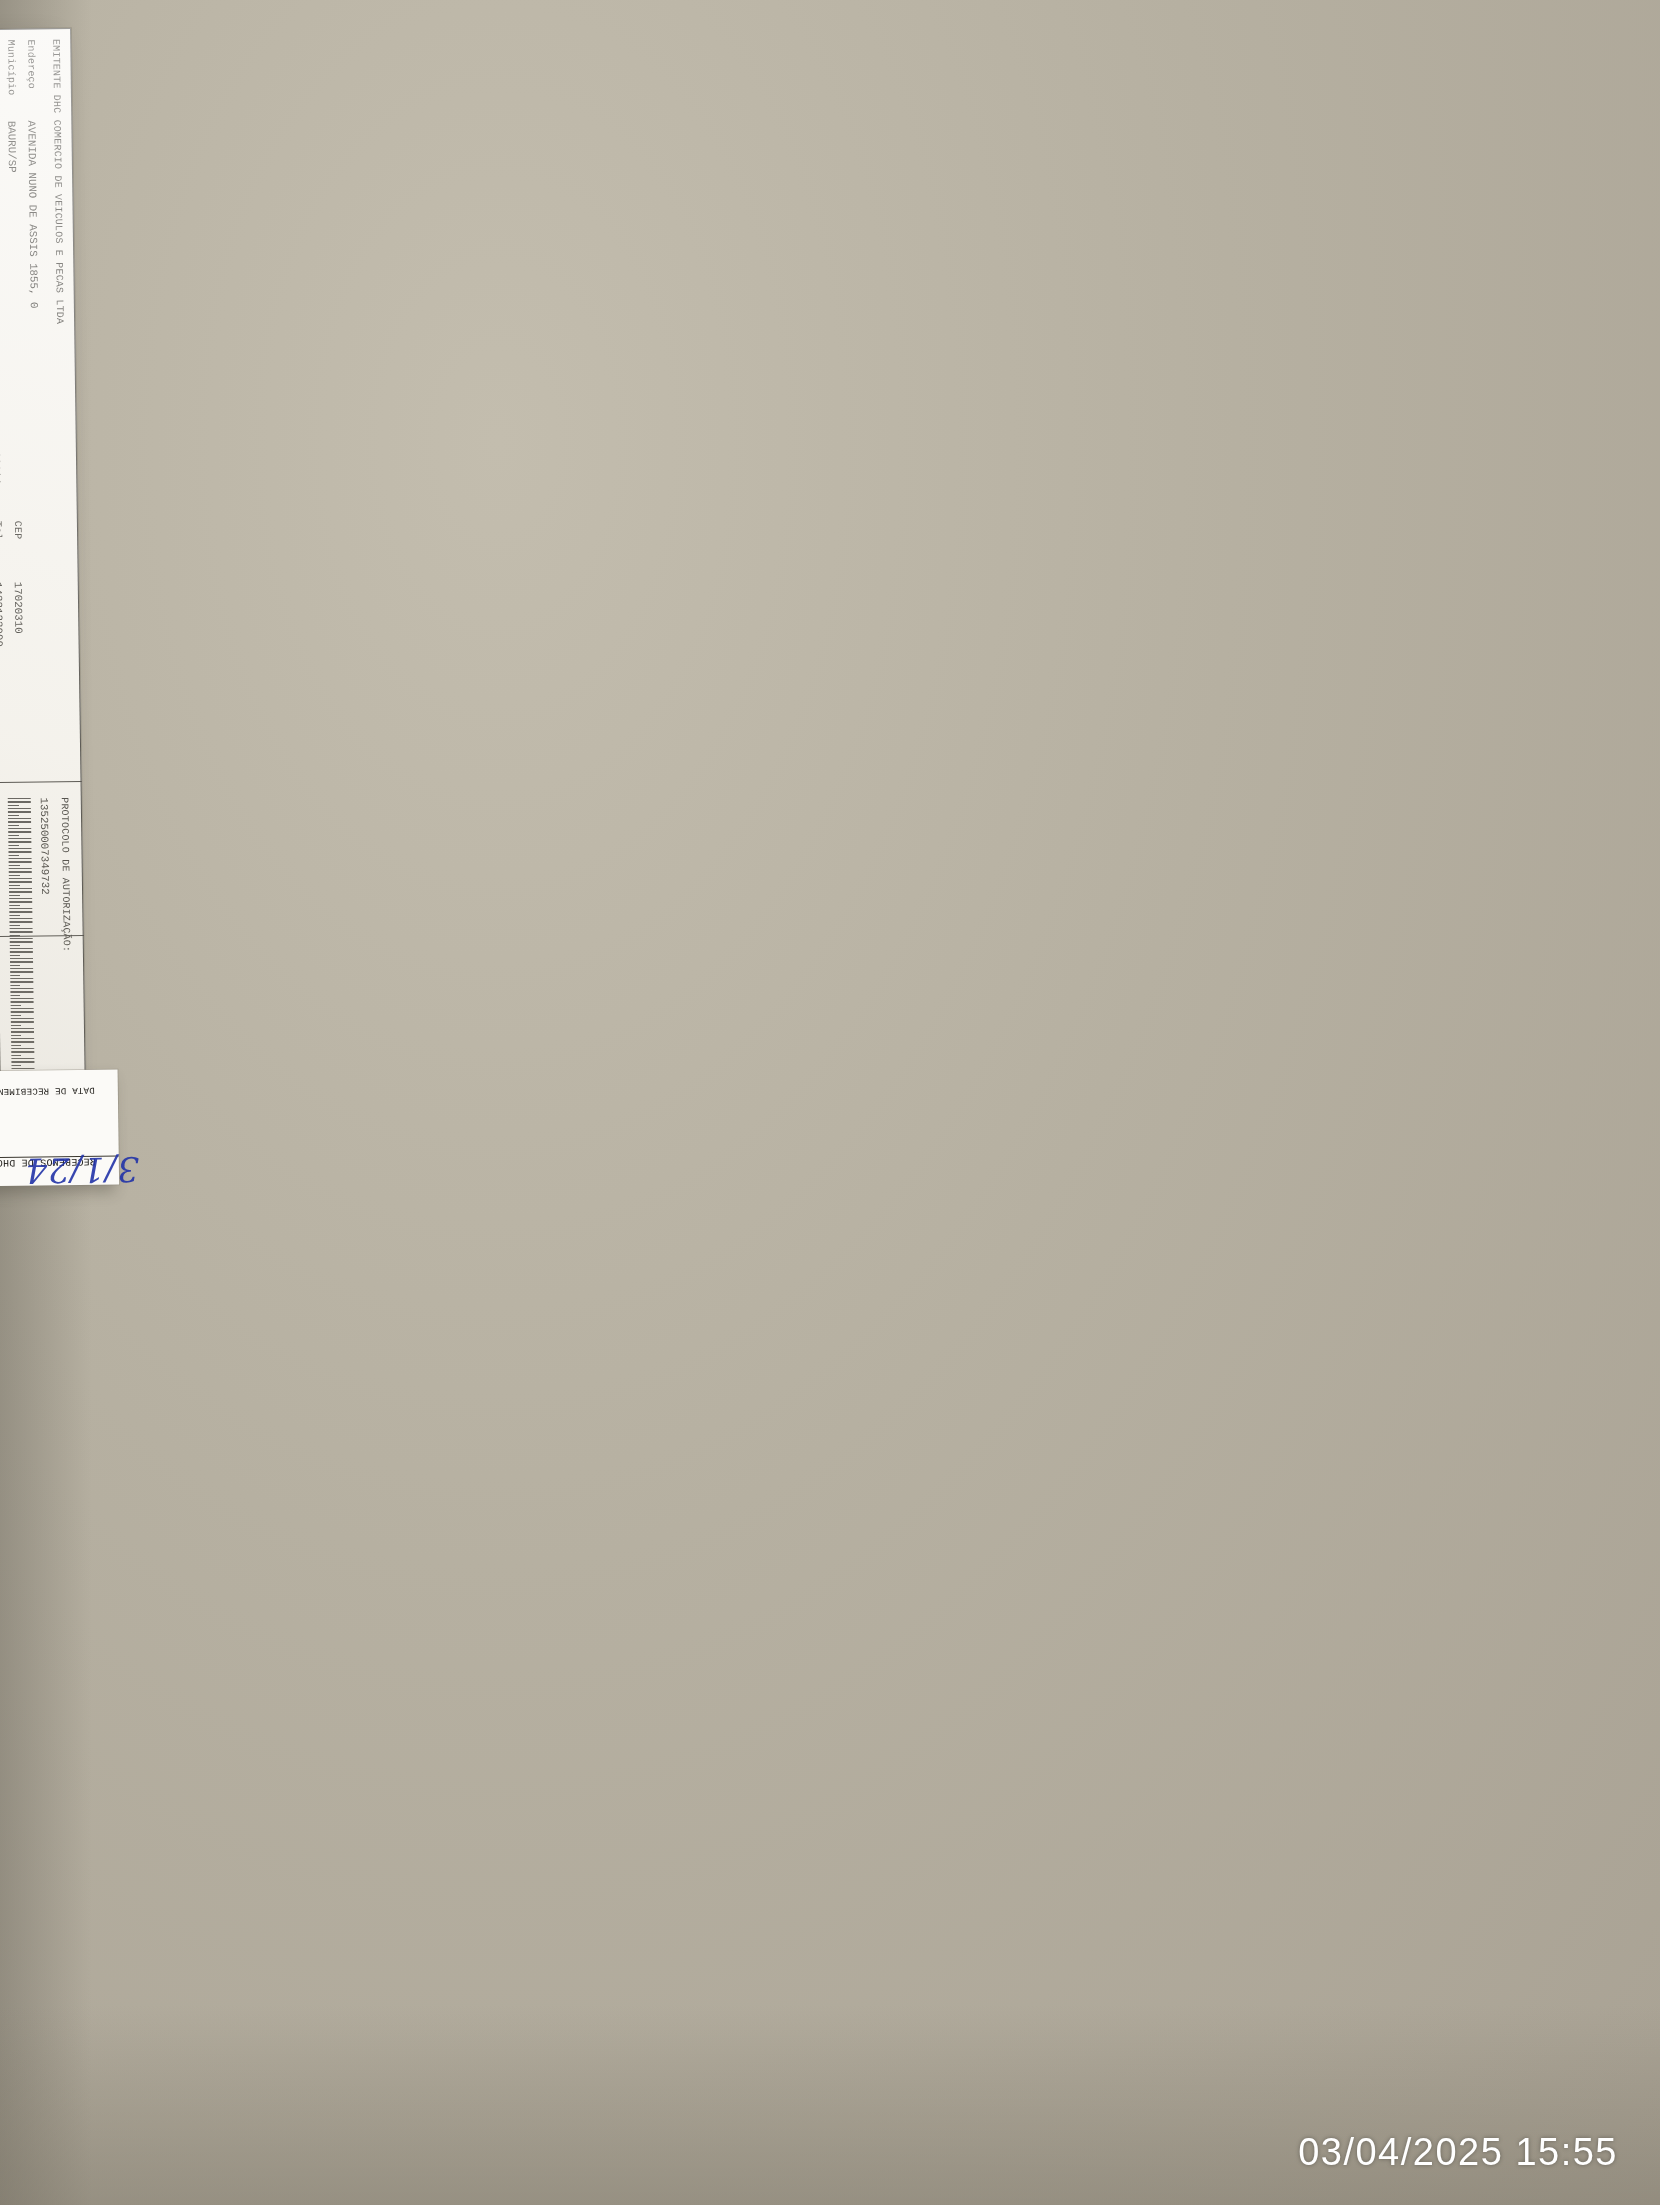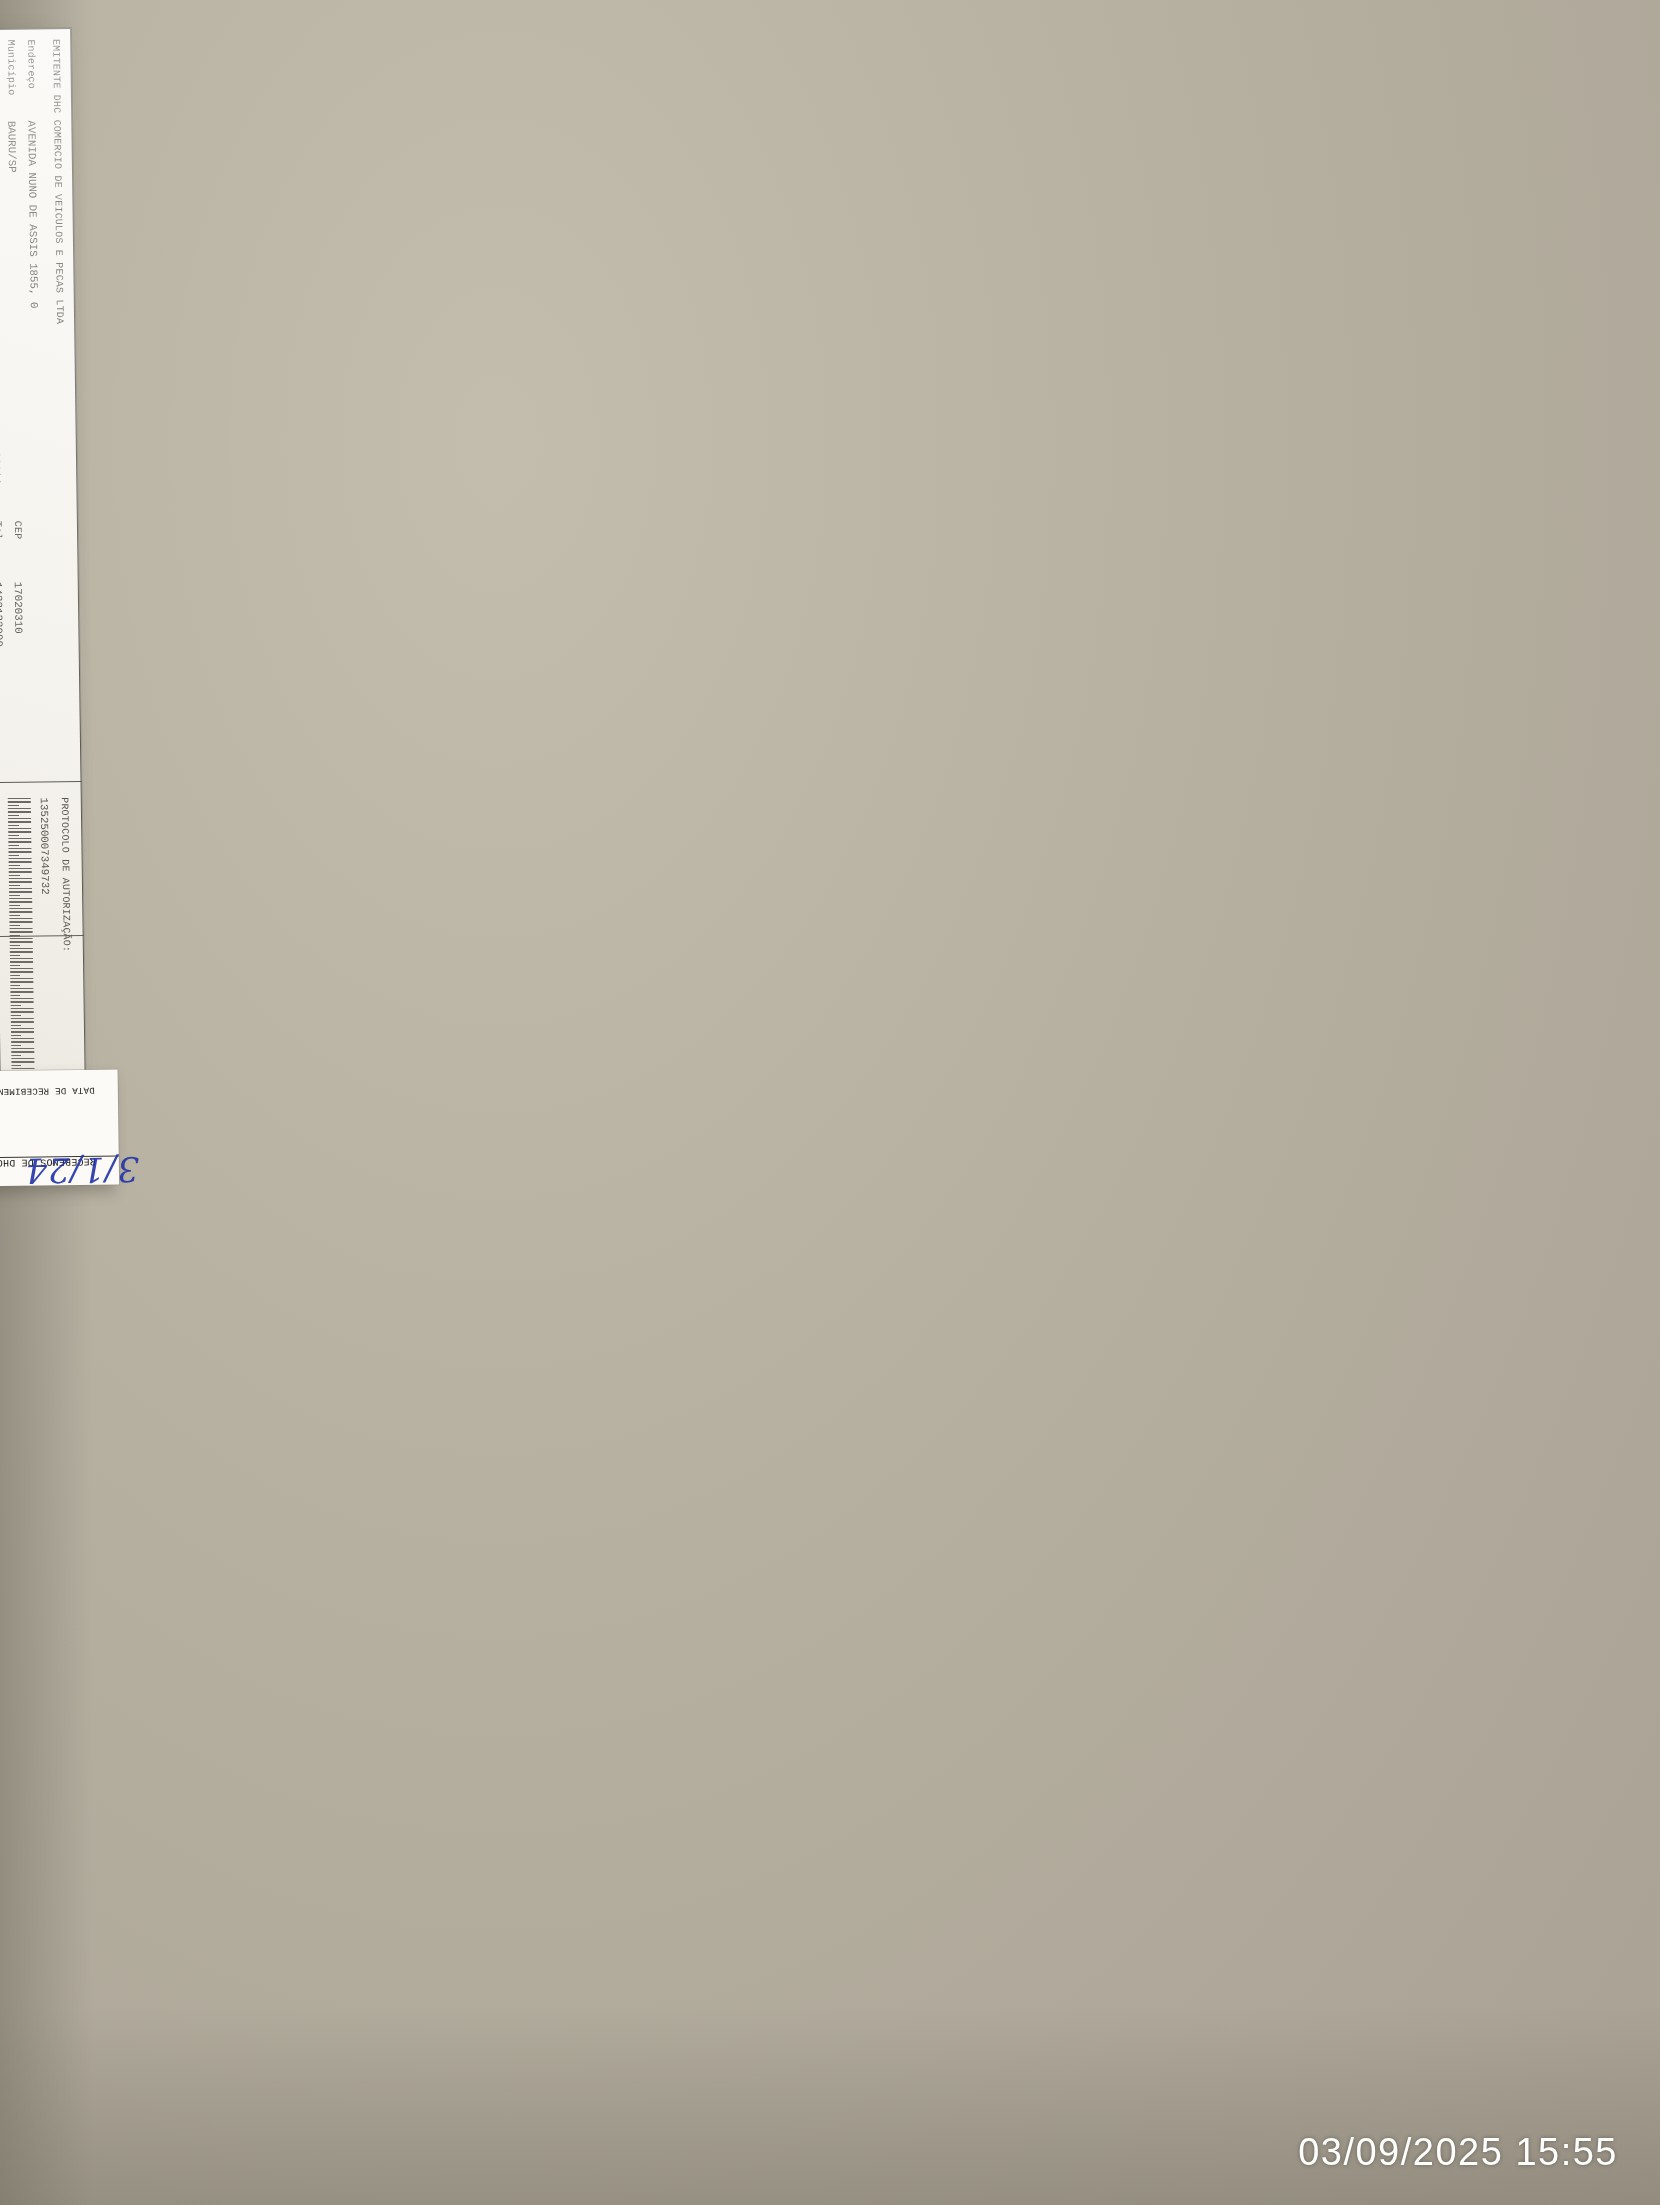--- a/index.html
+++ b/index.html
@@ -212,14 +212,14 @@
       <div class="slip-txt" style="left:26px; top:23px; transform: rotate(90deg); font-size:9.2px;">DATA DE RECEBIMENTO</div>
 
       <div class="ln vl" style="left:86px; top:0px; height:953px; background:#3a372f;"></div>
 
       <div class="hand sig-date" style="left:43px; top:17px; transform: rotate(90deg);">3/1/24</div>
     </div>
   </div>
 
 </div>
 
-<div class="timestamp">03/09/2025  15:55</div>
+<div class="timestamp">03/04/2025  15:55</div>
 
 
 </body></html>

